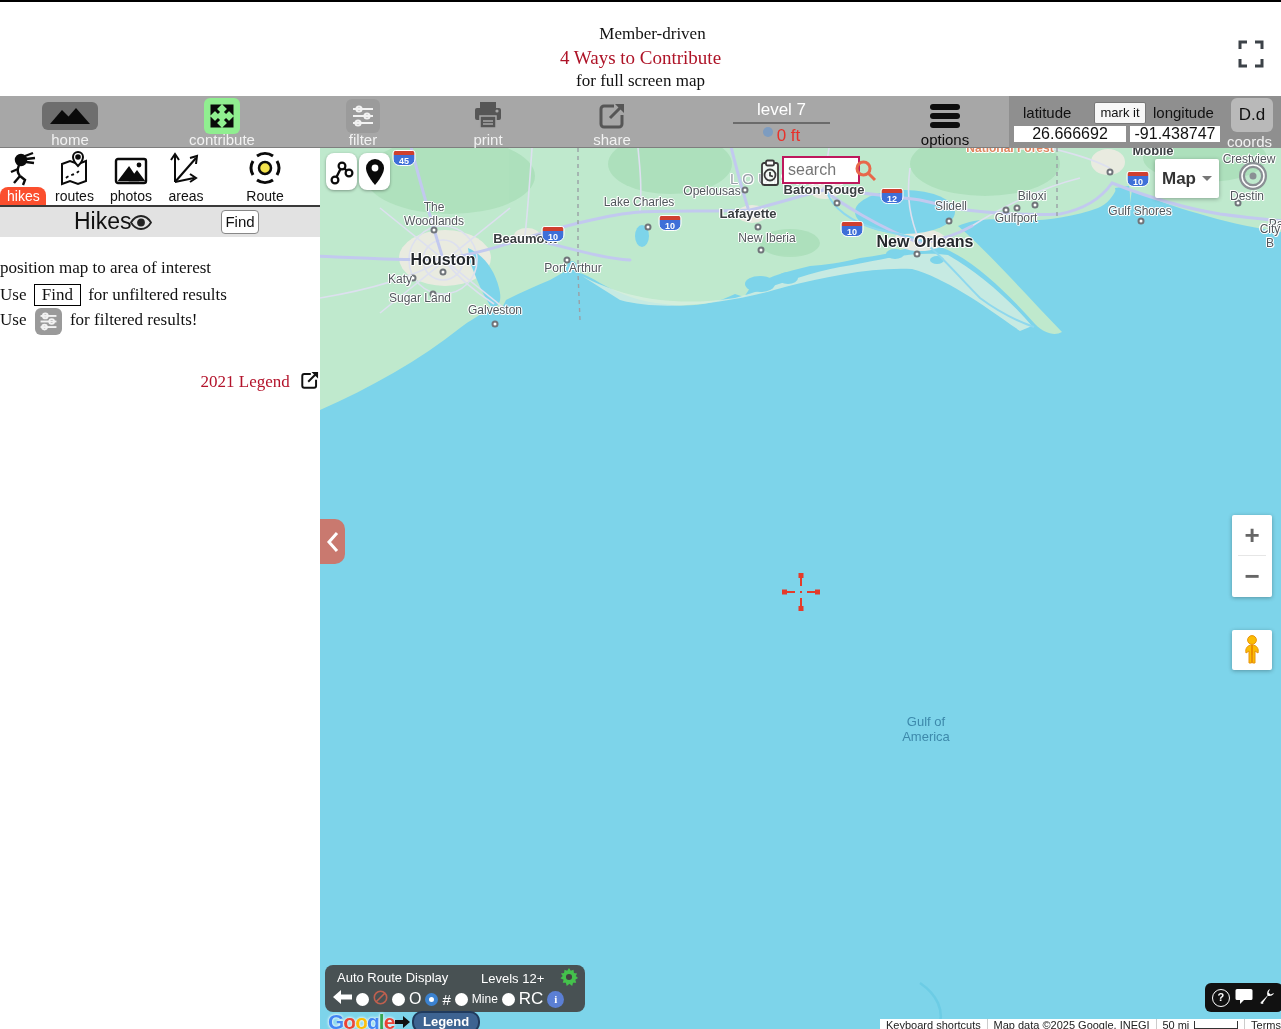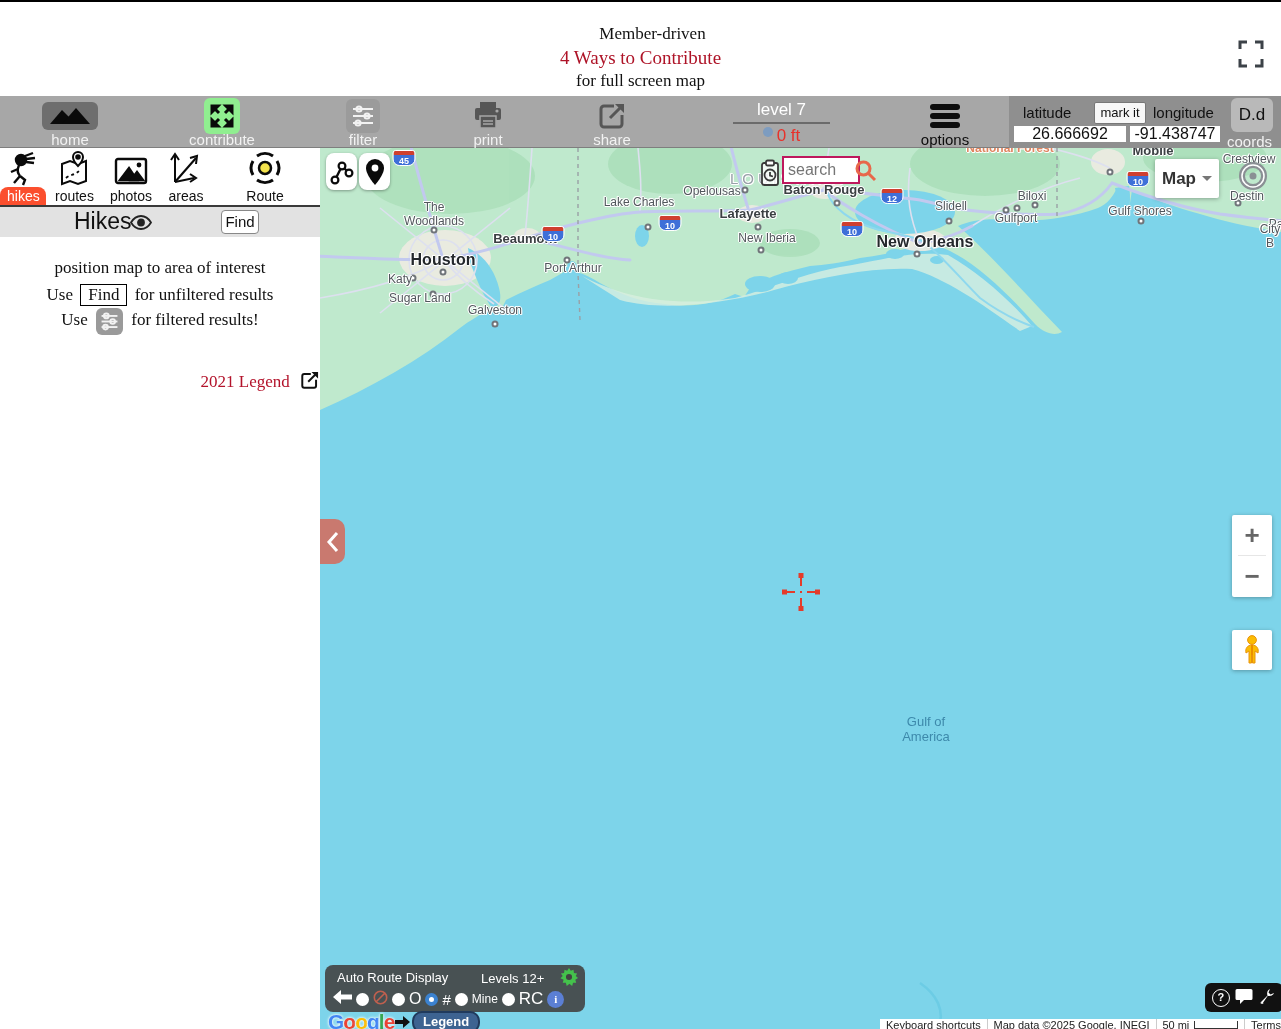--- a/index.html
+++ b/index.html
@@ -48,21 +48,21 @@
   #tab-hikes .tlabel{background:#fb4f2e;color:#fff;border-radius:8px 8px 0 0;}
   #tab-routes{left:48px;width:52px;}
   #tab-photos{left:102px;width:58px;}
   #tab-areas{left:160px;width:52px;}
   #tab-editor{left:222px;width:86px;}
   #hikes-bar{position:absolute;left:0;top:57px;width:320px;height:30px;background:#e2e2e2;border-top:2px solid #3a3a3a;}
   #hikes-title{position:absolute;left:74px;top:1px;font-size:23px;color:#111;}
   #hikes-eye{position:absolute;left:130px;top:8px;}
   #find-btn{position:absolute;left:221px;top:3px;width:36px;height:22px;background:#fff;border:1px solid #888;border-radius:4px;
       font-size:15px;color:#111;text-align:center;line-height:21px;}
-  .sb-line{position:absolute;width:320px;text-align:center;font-family:"Liberation Serif",serif;font-size:17px;color:#111;}
+  .sb-line{position:absolute;width:320px;font-family:"Liberation Serif",serif;font-size:17px;color:#111;}
   #sb1{top:110px;} #sb2{top:136px;} #sb3{top:160px;}
   .find-box{display:inline-block;border:1px solid #000;padding:0 7px;margin:0 3px;}
   .sb-filter-btn{display:inline-block;vertical-align:middle;width:27px;height:27px;background:#9a9a9a;border-radius:6px;margin:0 4px;}
   #legend-link{position:absolute;top:222px;width:320px;text-align:right;font-family:"Liberation Serif",serif;font-size:17px;color:#b3132b;}
   #legend-link svg{vertical-align:-4px;margin-left:5px;}
   
   #map{position:absolute;left:320px;top:146px;width:961px;height:883px;background:#7dd4ea;overflow:hidden;}
   #geo{position:absolute;left:0;top:0;}
   #label-layer{position:absolute;left:0;top:0;width:100%;height:100%;pointer-events:none;}
   .mlabel{position:absolute;transform:translate(-50%,-50%);font-size:12px;color:#51575c;white-space:pre-line;text-align:center;

